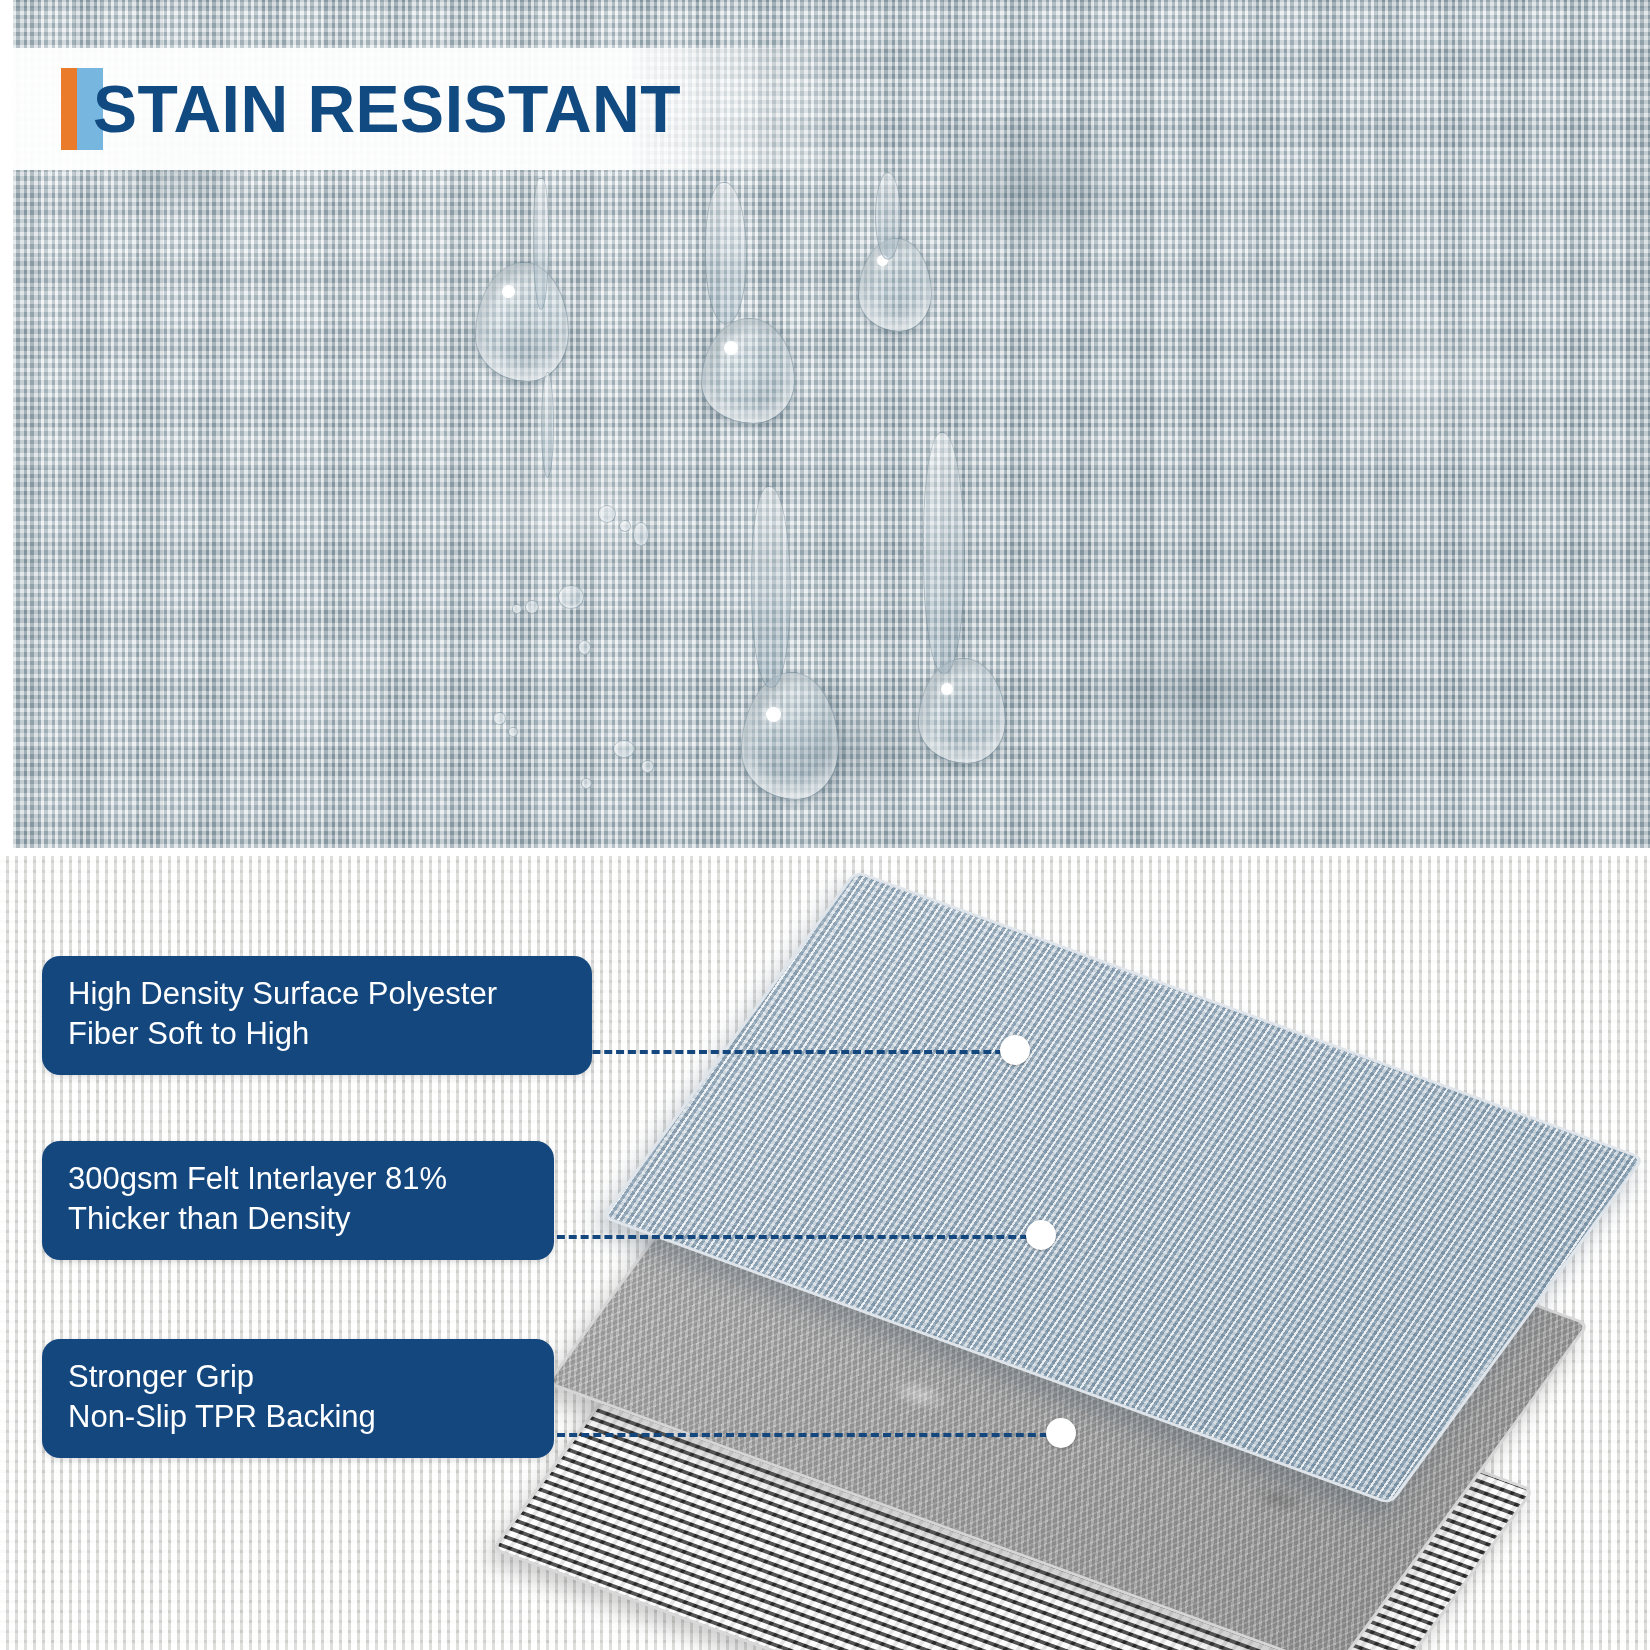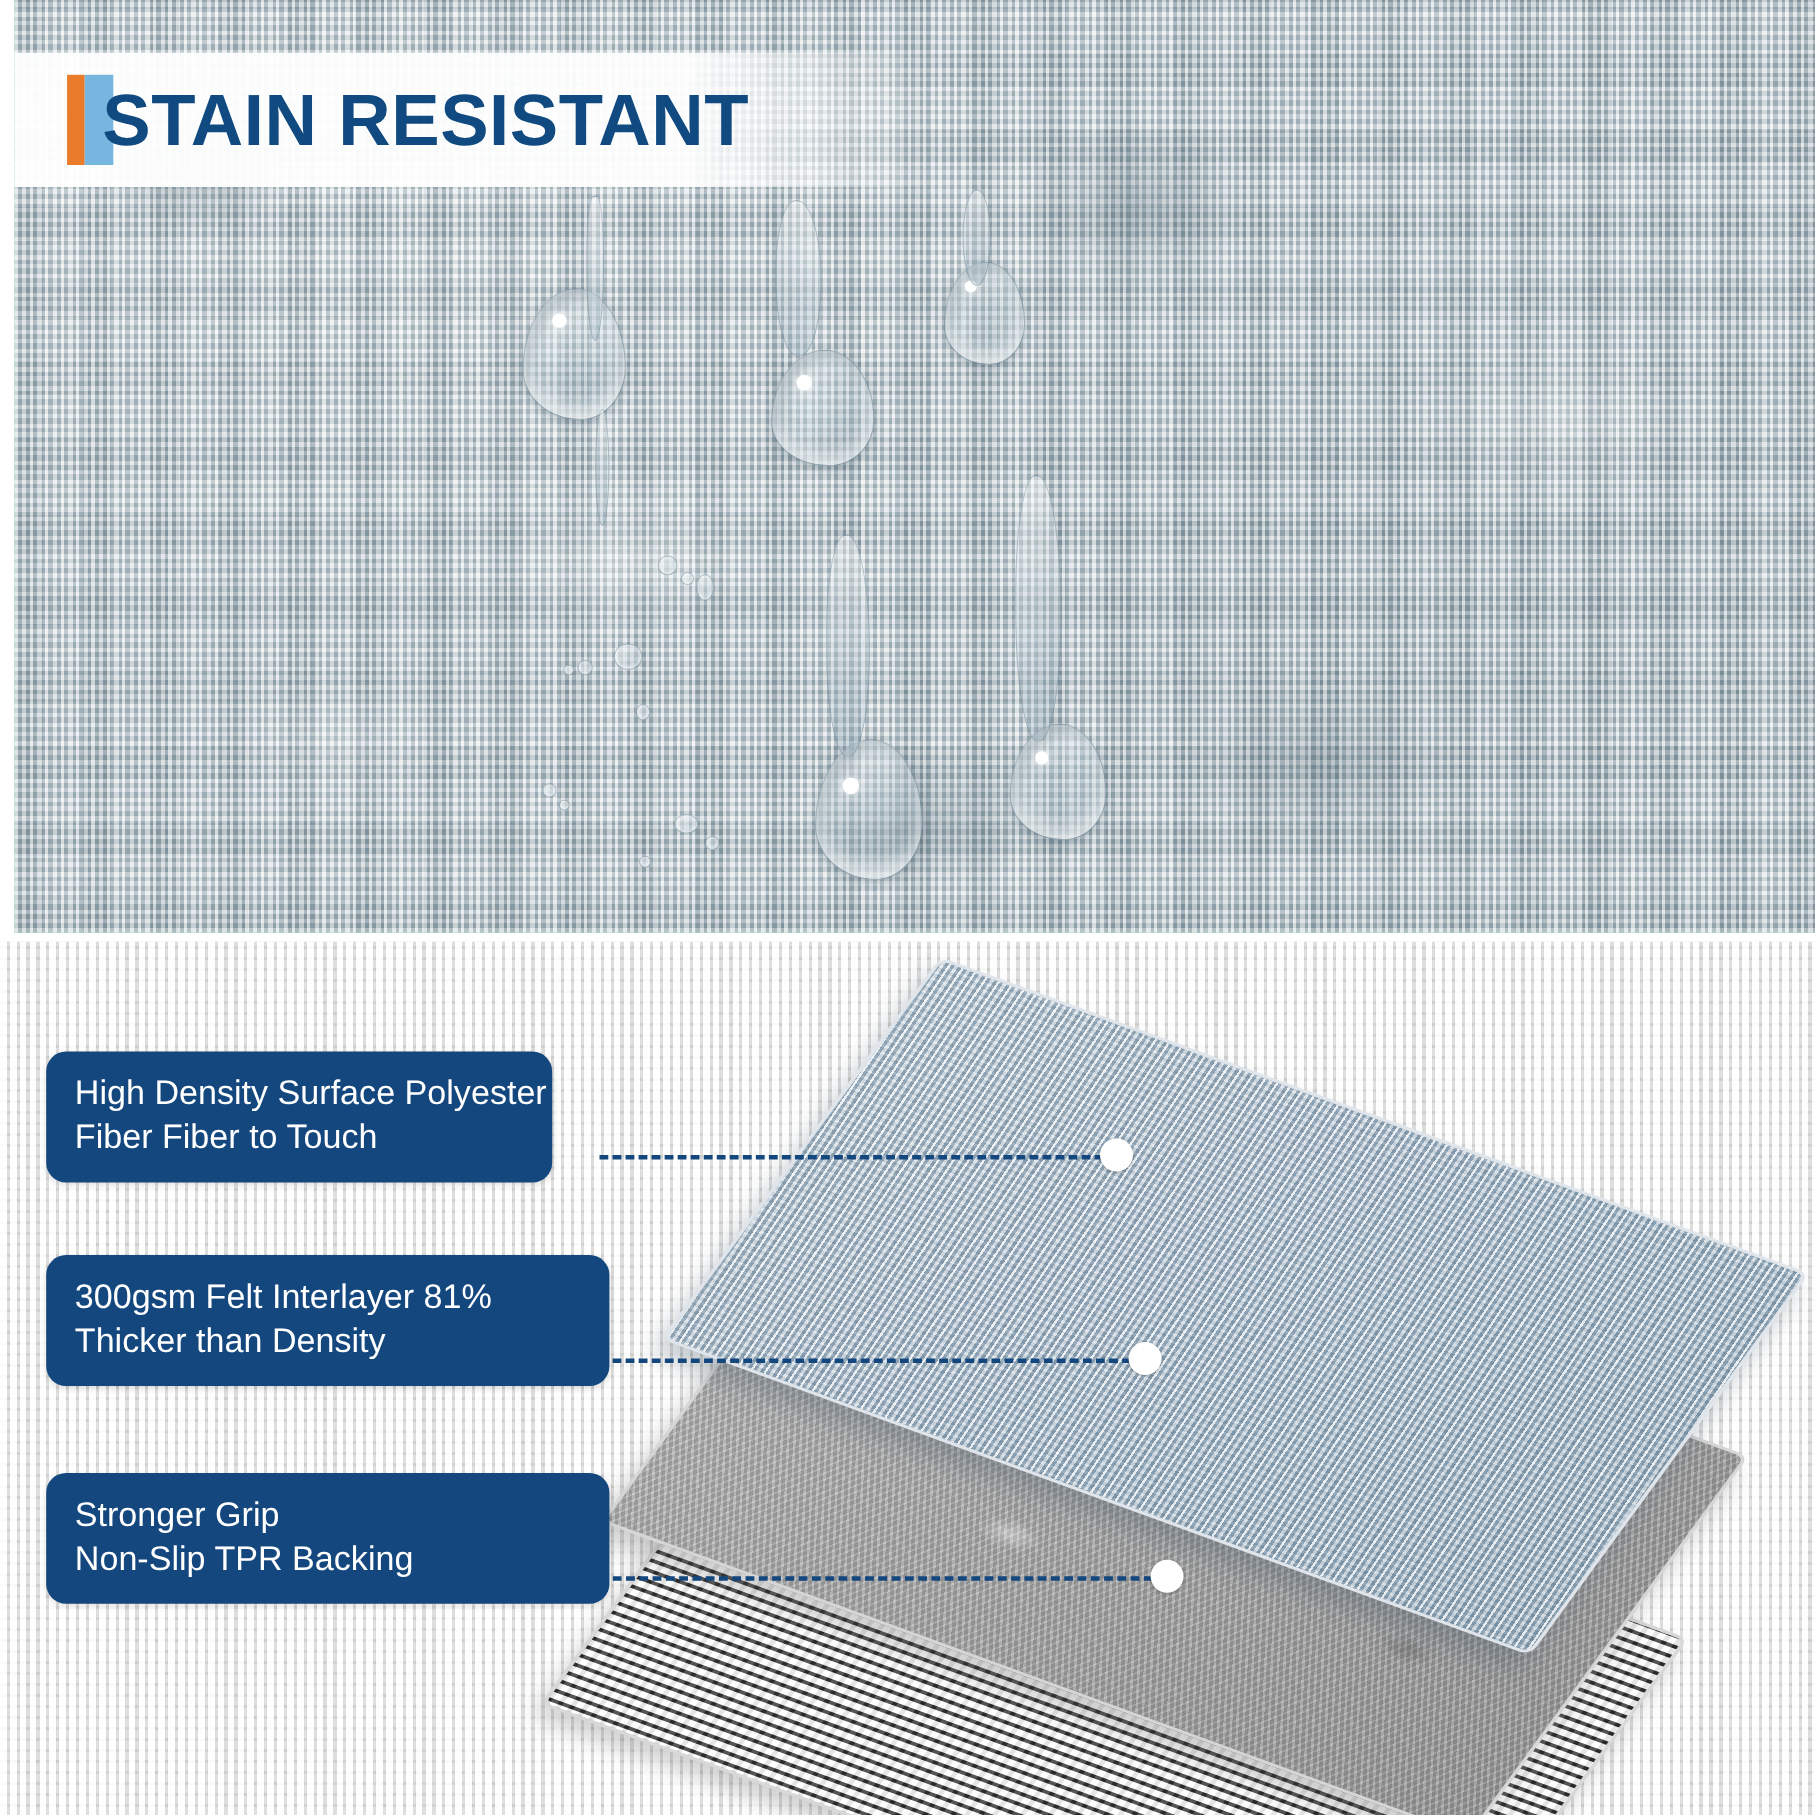--- a/index.html
+++ b/index.html
@@ -214,23 +214,23 @@
 
     <div class="dash" style="left:545px;top:194px;width:470px;"></div>
     <div class="enddot" style="left:1000px;top:179px;"></div>
 
     <div class="dash" style="left:545px;top:379px;width:495px;"></div>
     <div class="enddot" style="left:1026px;top:364px;"></div>
 
     <div class="dash" style="left:545px;top:577px;width:515px;"></div>
     <div class="enddot" style="left:1046px;top:562px;"></div>
 
-    <div class="callout" style="left:42px;top:100px;width:460px;">
+    <div class="callout" style="left:42px;top:100px;width:550px;">
       <span>High Density Surface Polyester</span>
-      <span>Fiber Fiber to Touch</span>
+      <span>Fiber Soft to High</span>
     </div>
 
     <div class="callout" style="left:42px;top:285px;width:512px;">
       <span>300gsm Felt Interlayer 81%</span>
       <span>Thicker than Density</span>
     </div>
 
     <div class="callout" style="left:42px;top:483px;width:512px;">
       <span>Stronger Grip</span>
       <span>Non-Slip TPR Backing</span>

